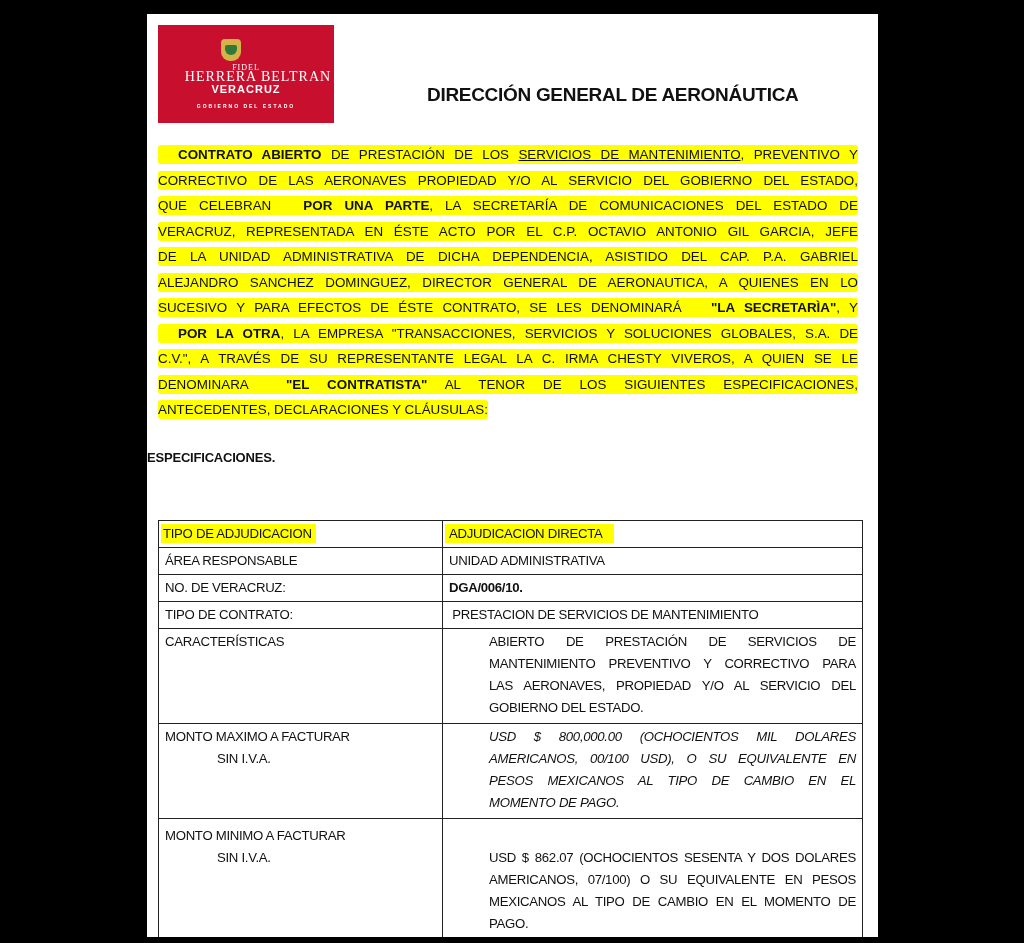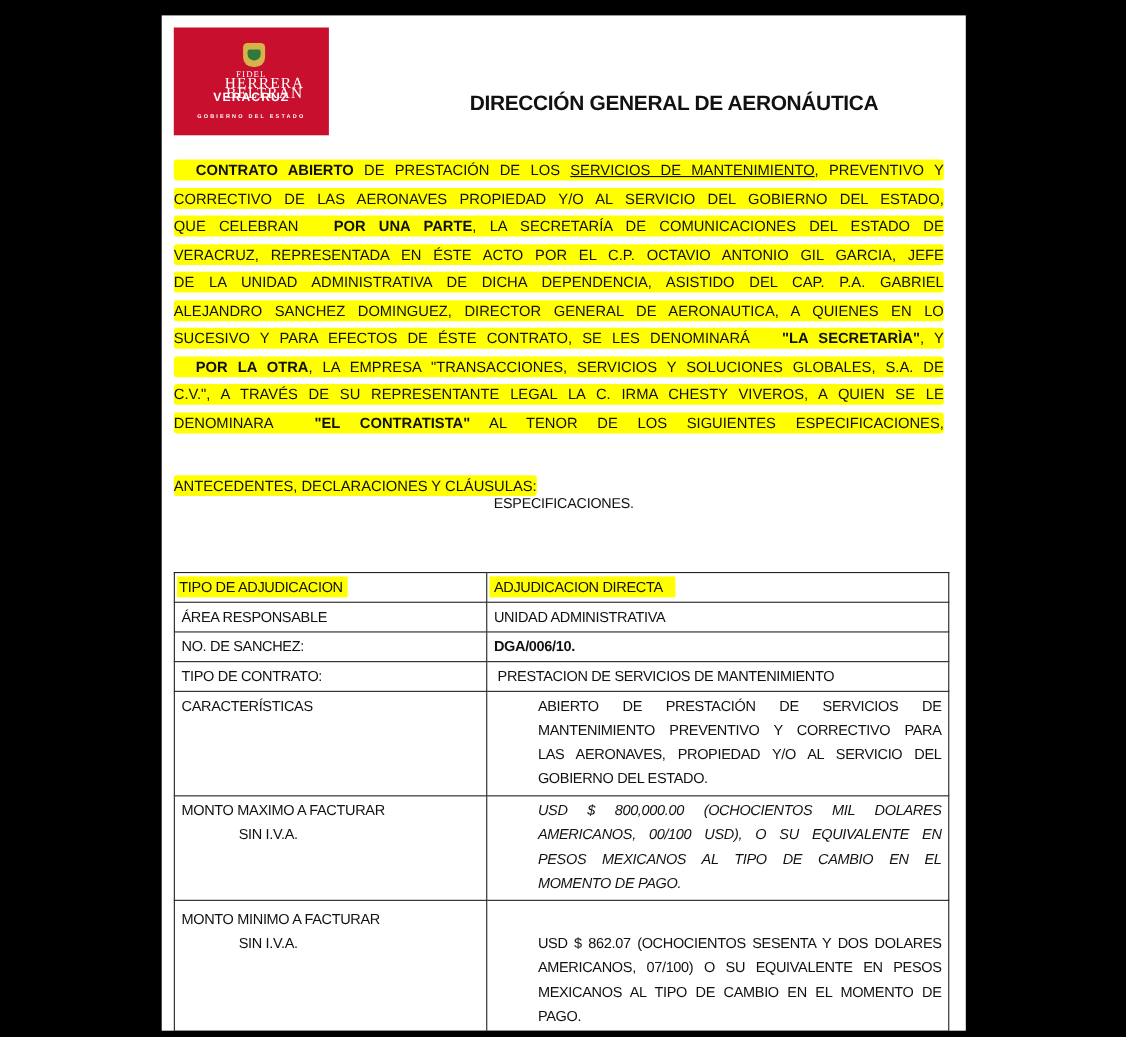--- a/index.html
+++ b/index.html
@@ -17,21 +17,21 @@
       top: 14px;
       width: 731px;
       height: 923px;
       background: #ffffff;
       overflow: hidden;
     }
     .logo {
       position: absolute;
       left: 11px;
       top: 11px;
-      width: 141px;
+      width: 176px;
       height: 98px;
       background: #c8102e;
       color: #ffffff;
       text-align: center;
     }
     .logo .crest {
       position: absolute;
       left: 63px;
       top: 14px;
       width: 20px;
@@ -115,29 +115,28 @@
       padding: 2px 0;
     }
     .para b { font-weight: bold; padding-left: 20px; }
     .para u { text-decoration: underline; }
     .line {
       display: block;
       text-align: justify;
       text-align-last: justify;
       white-space: nowrap;
     }
-    .line.last { text-align-last: left; margin-top: 32px; }
+    .line.last { text-align-last: left; }
     .spec-title {
       position: absolute;
       left: 0;
       width: 731px;
       top: 436px;
-      text-align: center;
       font-size: 13px;
-      font-weight: normal;
+      font-weight: bold;
       color: #111111;
       letter-spacing: -0.2px;
     }
     table.spec {
       position: absolute;
       left: 11px;
       top: 506px;
       width: 705px;
       border-collapse: collapse;
       font-size: 13.2px;
@@ -199,21 +198,21 @@
     <tbody>
         <tr>
       <td class="k"><span class="hly">TIPO DE ADJUDICACION</span></td>
       <td class="v"><span class="hly-r">ADJUDICACION DIRECTA</span></td>
     </tr>
     <tr>
       <td class="k">ÁREA RESPONSABLE</td>
       <td class="v">UNIDAD ADMINISTRATIVA</td>
     </tr>
     <tr>
-      <td class="k">NO. DE SANCHEZ:</td>
+      <td class="k">NO. DE VERACRUZ:</td>
       <td class="v"><b>DGA/006/10.</b></td>
     </tr>
     <tr>
       <td class="k">TIPO DE CONTRATO:</td>
       <td class="v" style="white-space:pre;"> PRESTACION DE SERVICIOS DE MANTENIMIENTO</td>
     </tr>
     <tr>
       <td class="k">CARACTERÍSTICAS</td>
       <td class="v vj" style="padding-bottom:4px;">
         <span class="row">ABIERTO DE PRESTACIÓN DE SERVICIOS DE</span>

